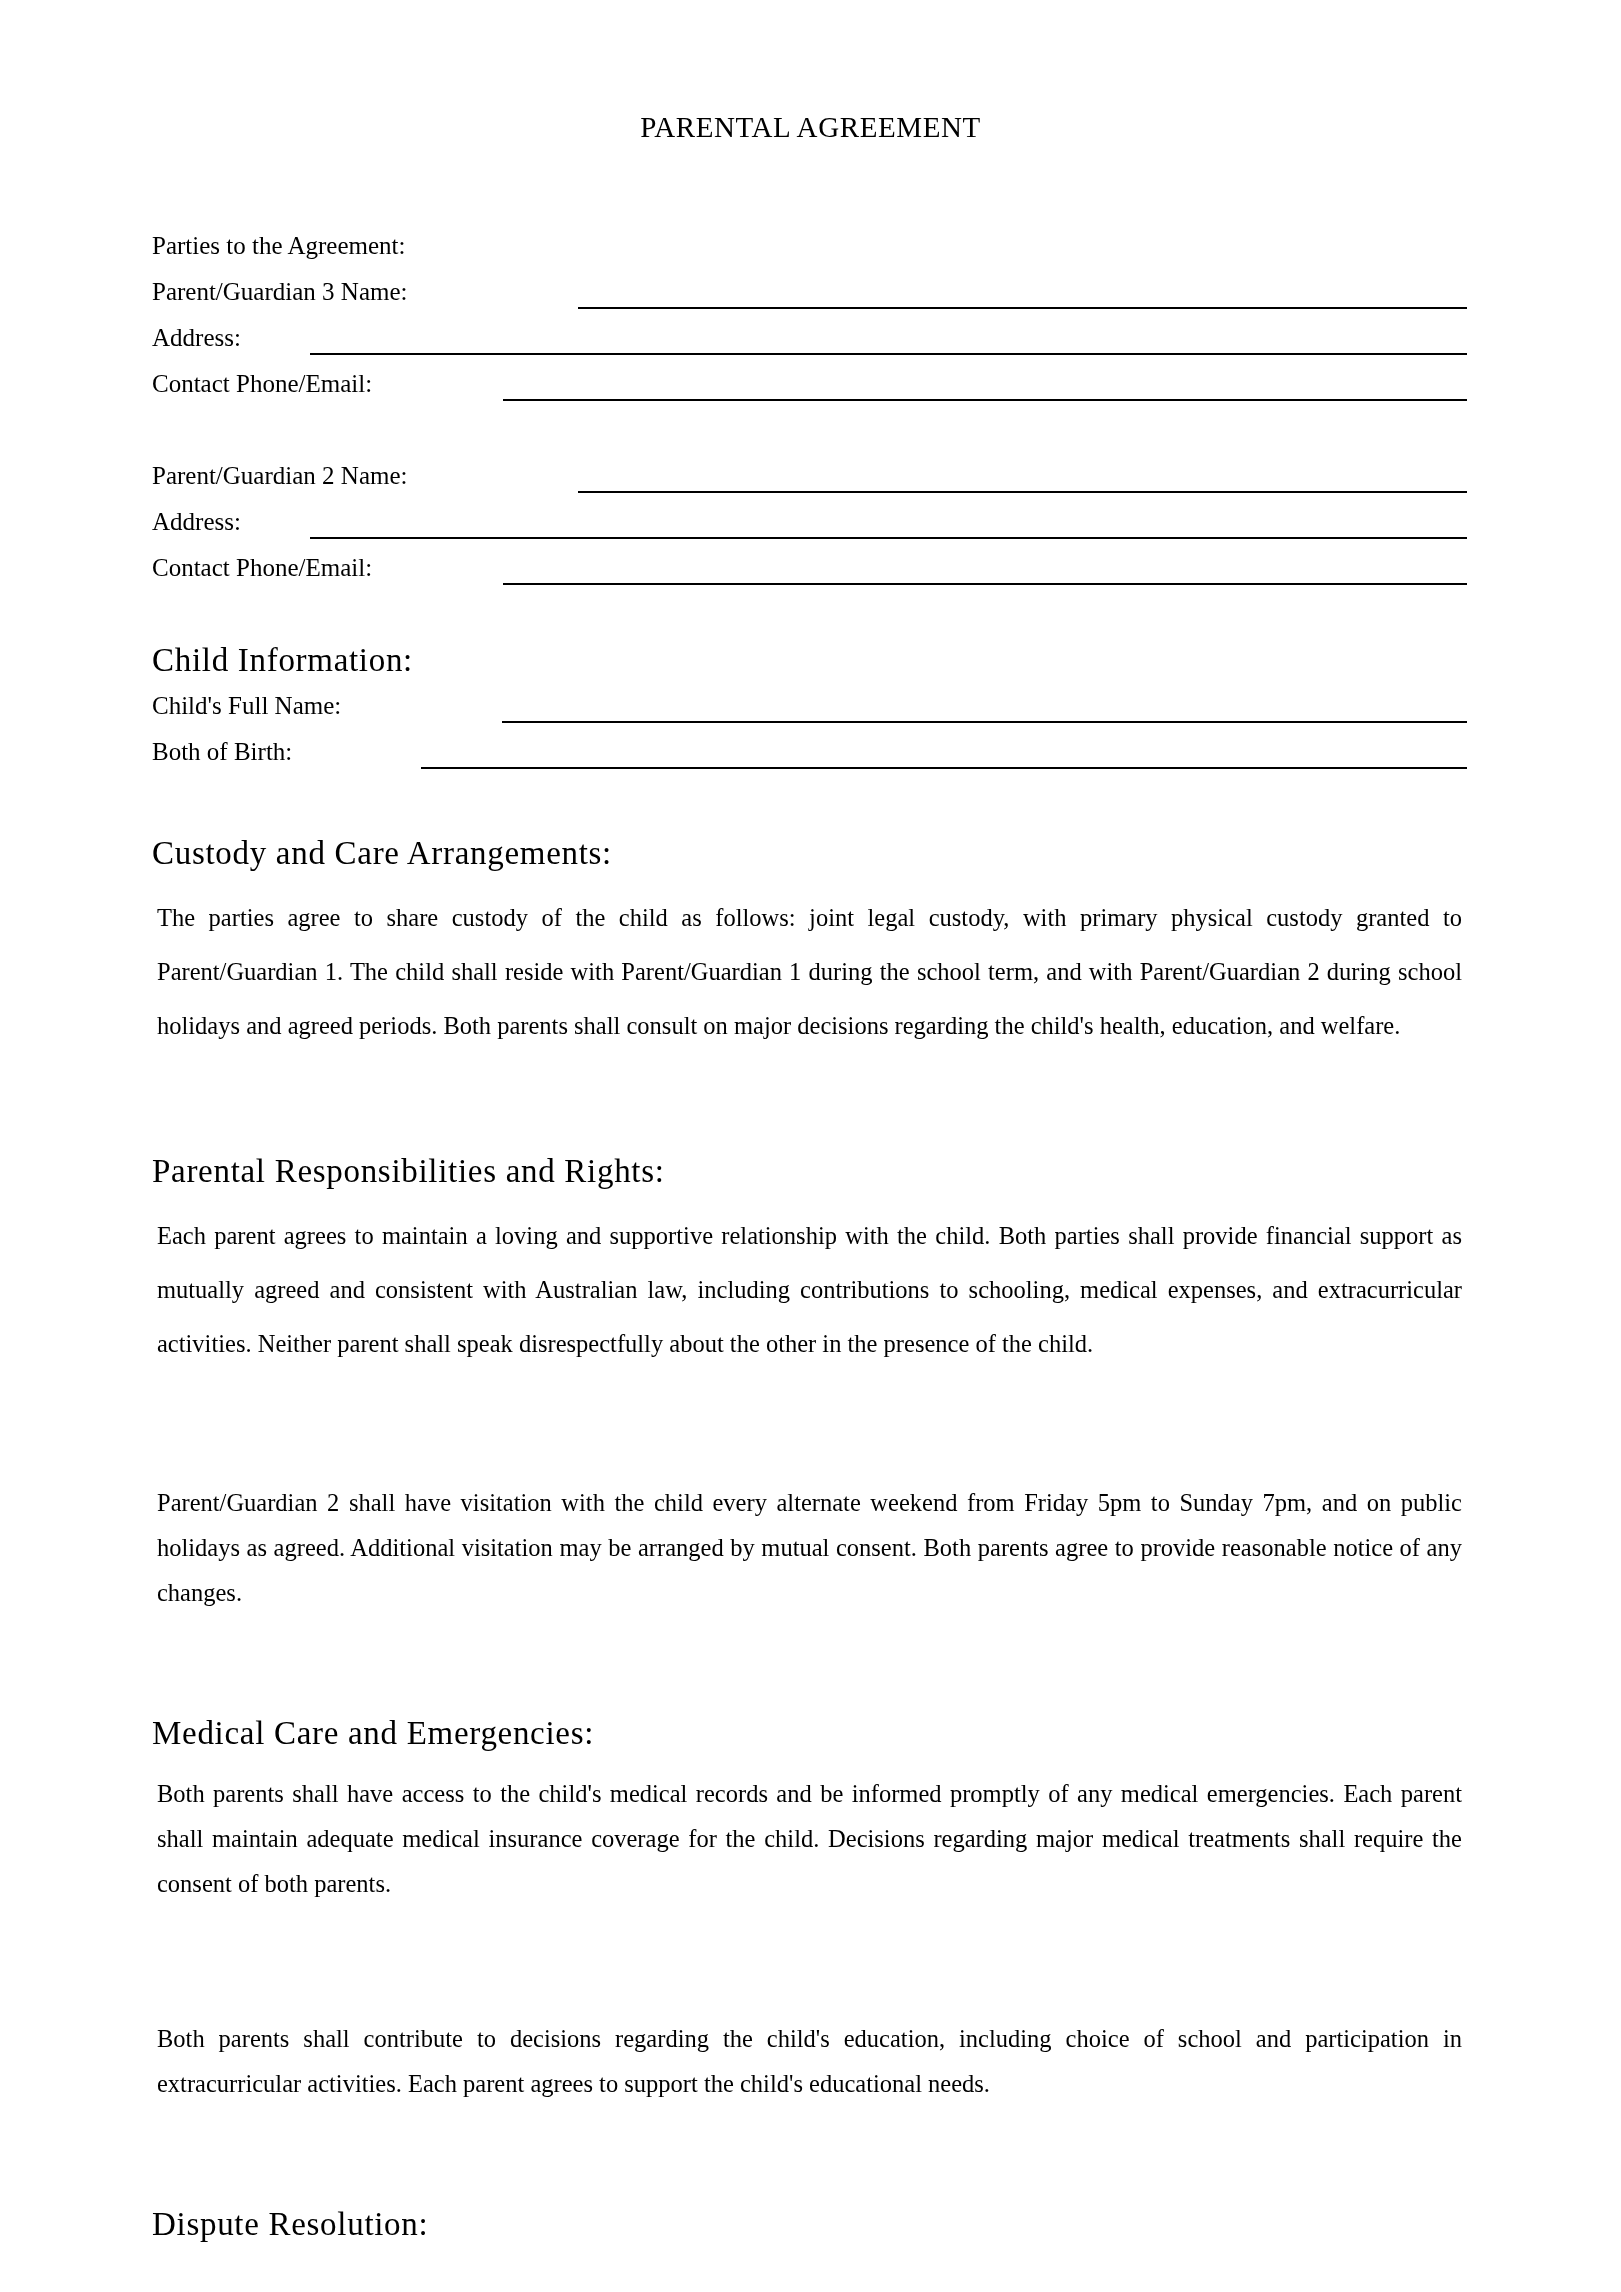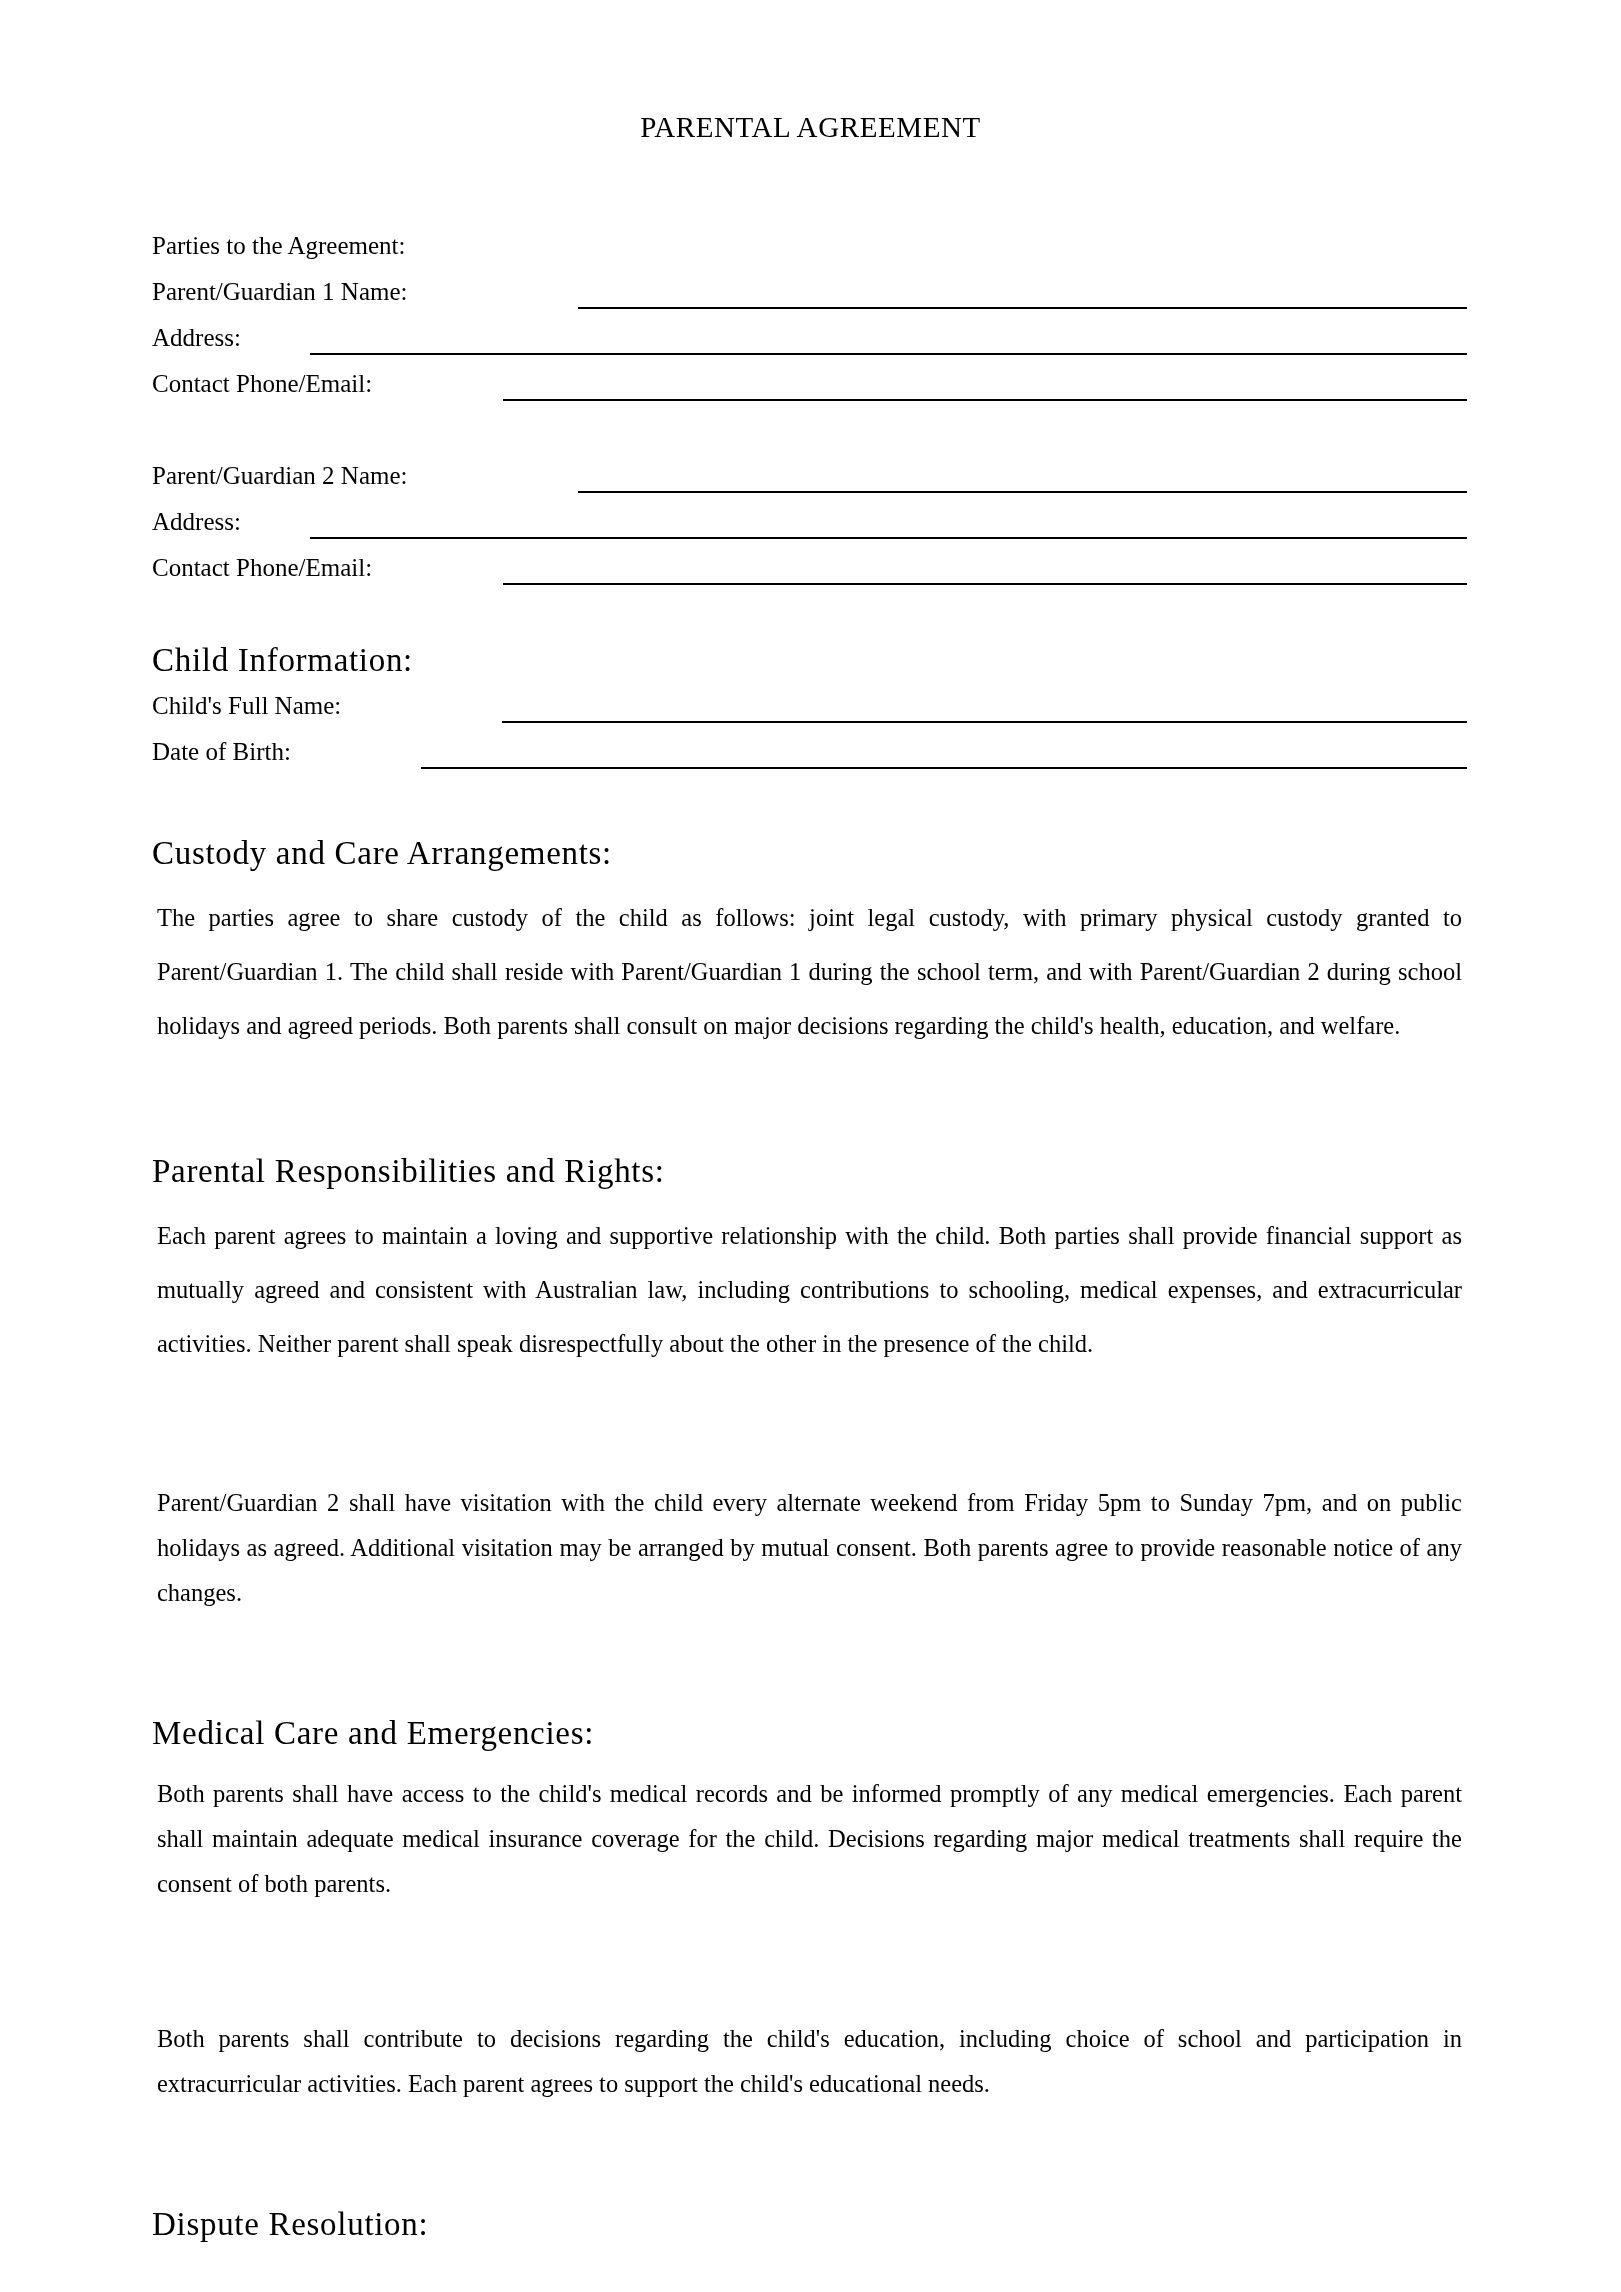--- a/index.html
+++ b/index.html
@@ -94,21 +94,21 @@
 
   <div class="content">
 
     <div class="form-block">
 
       <div class="form-row">
         <span class="lbl">Parties to the Agreement:</span>
       </div>
 
       <div class="form-row">
-        <span class="lbl">Parent/Guardian 1 Name:</span>
+        <span class="lbl">Parent/Guardian 3 Name:</span>
         <span class="rule" style="width:889px;"></span>
       </div>
 
       <div class="form-row">
         <span class="lbl">Address:</span>
         <span class="rule" style="width:1157px;"></span>
       </div>
 
       <div class="form-row">
         <span class="lbl">Contact Phone/Email:</span>
@@ -140,21 +140,21 @@
       <div class="form-row">
         <span class="lbl sec-head">Child Information:</span>
       </div>
 
       <div class="form-row">
         <span class="lbl">Child's Full Name:</span>
         <span class="rule" style="width:965px;"></span>
       </div>
 
       <div class="form-row">
-        <span class="lbl">Date of Birth:</span>
+        <span class="lbl">Both of Birth:</span>
         <span class="rule" style="width:1046px;"></span>
       </div>
     </div>
 
     <div class="gap-md"></div>
 
     <div>
       <div class="sec-head">Custody and Care Arrangements:</div>
       <div class="gap-sm"></div>
       <p class="body-p loose">The parties agree to share custody of the child as follows: joint legal custody, with primary physical custody granted to Parent/Guardian 1. The child shall reside with Parent/Guardian 1 during the school term, and with Parent/Guardian 2 during school holidays and agreed periods. Both parents shall consult on major decisions regarding the child's health, education, and welfare.</p>

